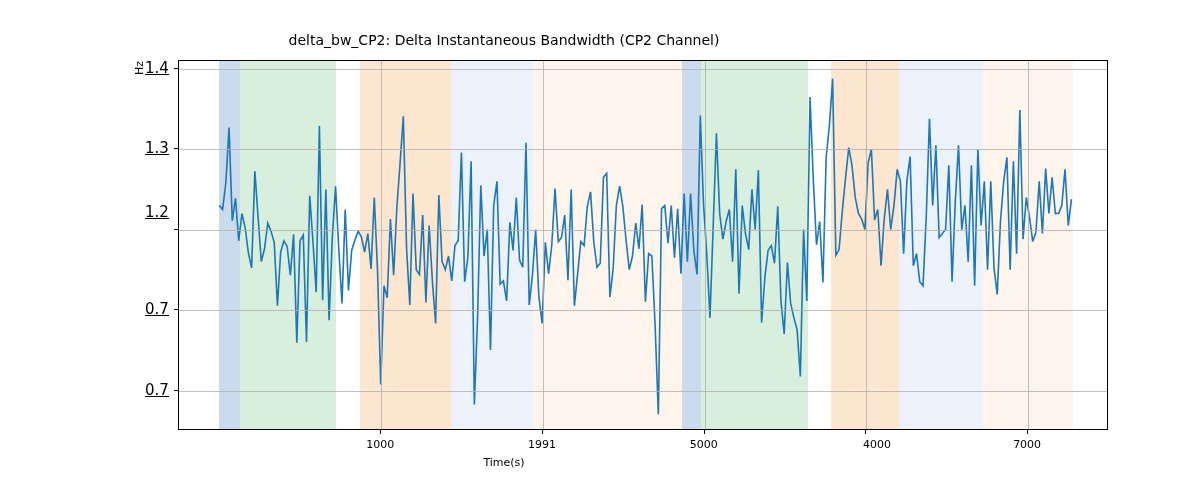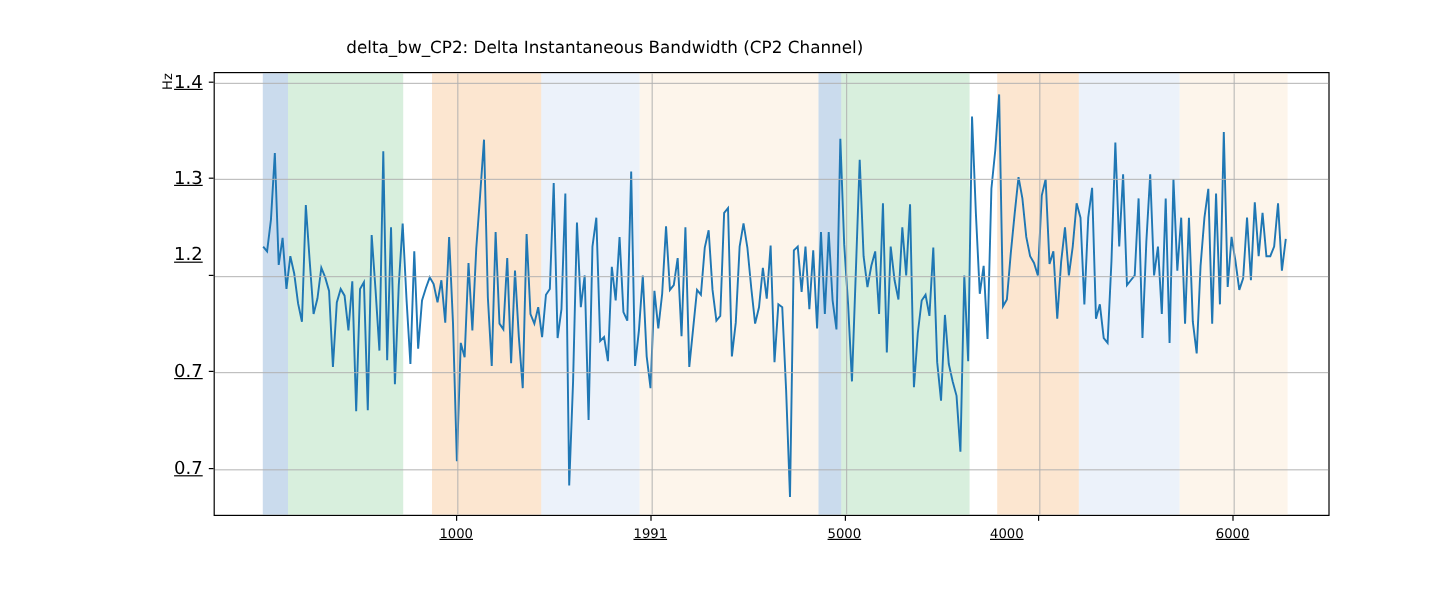--- a/index.html
+++ b/index.html
@@ -47,21 +47,20 @@
     transform: rotate(-90deg);
     transform-origin: left top;
     font-size: 11px;
     text-align: center;
   }
   .tick-label-x {
     position: absolute;
     transform: translateX(-50%);
     font-size: 11px;
     color: #000000;
-    text-decoration: underline;
   }
   .tick-label-y {
     position: absolute;
     transform: translateY(-50%);
     font-size: 15px;
     color: #000000;
     text-align: center;
     text-decoration: underline;
   }
   .tick-mark-x {
@@ -135,33 +134,34 @@
         <div class="gridline-v" style="left: 687.391px;"></div>
         <div class="gridline-v" style="left: 849.13px;"></div>
         <div class="gridline-h" style="top: 329.783px;"></div>
         <div class="gridline-h" style="top: 249.348px;"></div>
         <div class="gridline-h" style="top: 168.913px;"></div>
         <div class="gridline-h" style="top: 88.4783px;"></div>
         <div class="gridline-h" style="top: 8.04348px;"></div>
       </div>
   </div>
 
+  <div class="xlabel" id="xlabel" style="top: 456px;">Time(s)</div>
 
   <div class="ylabel" id="ylabel" style="left: 105px; top: 253px; width: 370px;">Hz</div>
 
 <div class="tick-mark-x" style="left: 352.174px; top: 430px;"></div>
     <div class="tick-label-x" style="left: 352.174px; top: 438px;">1000</div>
     <div class="tick-mark-x" style="left: 513.913px; top: 430px;"></div>
     <div class="tick-label-x" style="left: 513.913px; top: 438px;">1991</div>
     <div class="tick-mark-x" style="left: 675.652px; top: 430px;"></div>
     <div class="tick-label-x" style="left: 675.652px; top: 438px;">5000</div>
     <div class="tick-mark-x" style="left: 837.391px; top: 430px;"></div>
-    <div class="tick-label-x" style="left: 811px; top: 438px;">4000</div>
+    <div class="tick-label-x" style="left: 849px; top: 438px;">4000</div>
     <div class="tick-mark-x" style="left: 999.13px; top: 430px;"></div>
-    <div class="tick-label-x" style="left: 999.13px; top: 438px;">6000</div>
+    <div class="tick-label-x" style="left: 999.13px; top: 438px;">7000</div>
     <div class="tick-mark-y" style="left: 146px; top: 389.783px;"></div>
     <div class="tick-label-y" style="left: 116px; top: 389.783px; width: 26px;">0.7</div>
     <div class="tick-mark-y" style="left: 146px; top: 309.348px;"></div>
     <div class="tick-label-y" style="left: 116px; top: 309.348px; width: 26px;">0.7</div>
     <div class="tick-mark-y" style="left: 146px; top: 228.913px;"></div>
     <div class="tick-label-y" style="left: 116px; top: 212px; width: 26px;">1.2</div>
     <div class="tick-mark-y" style="left: 146px; top: 148.478px;"></div>
     <div class="tick-label-y" style="left: 116px; top: 148.478px; width: 26px;">1.3</div>
     <div class="tick-mark-y" style="left: 146px; top: 68.0435px;"></div>
     <div class="tick-label-y" style="left: 116px; top: 68.0435px; width: 26px;">1.4</div>

